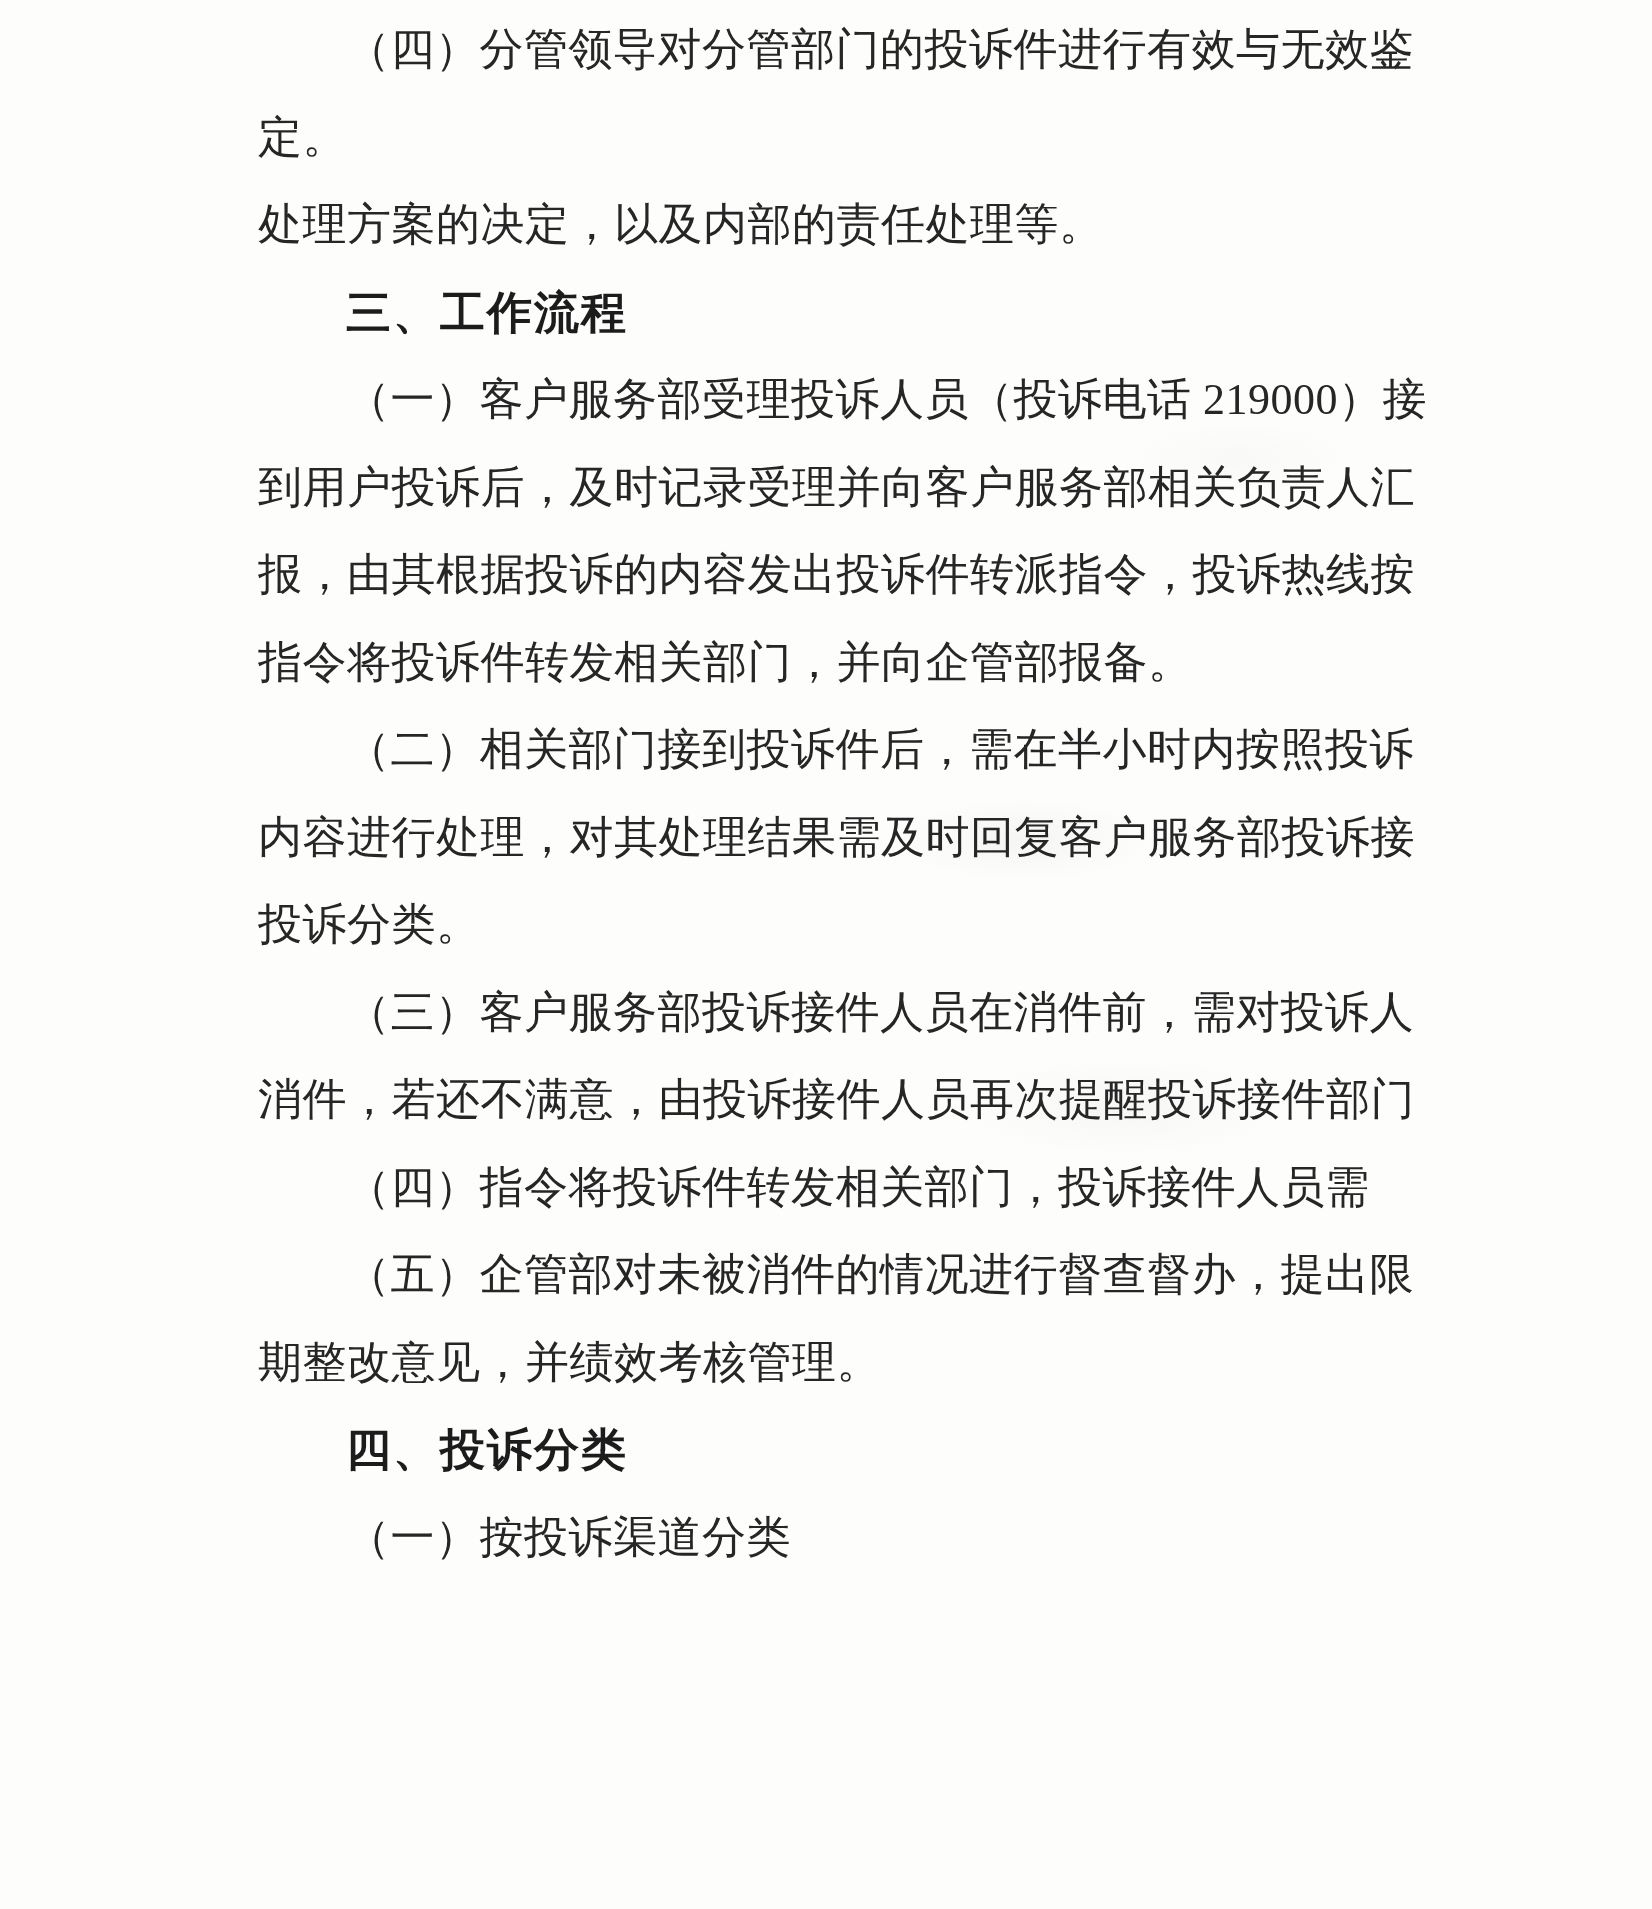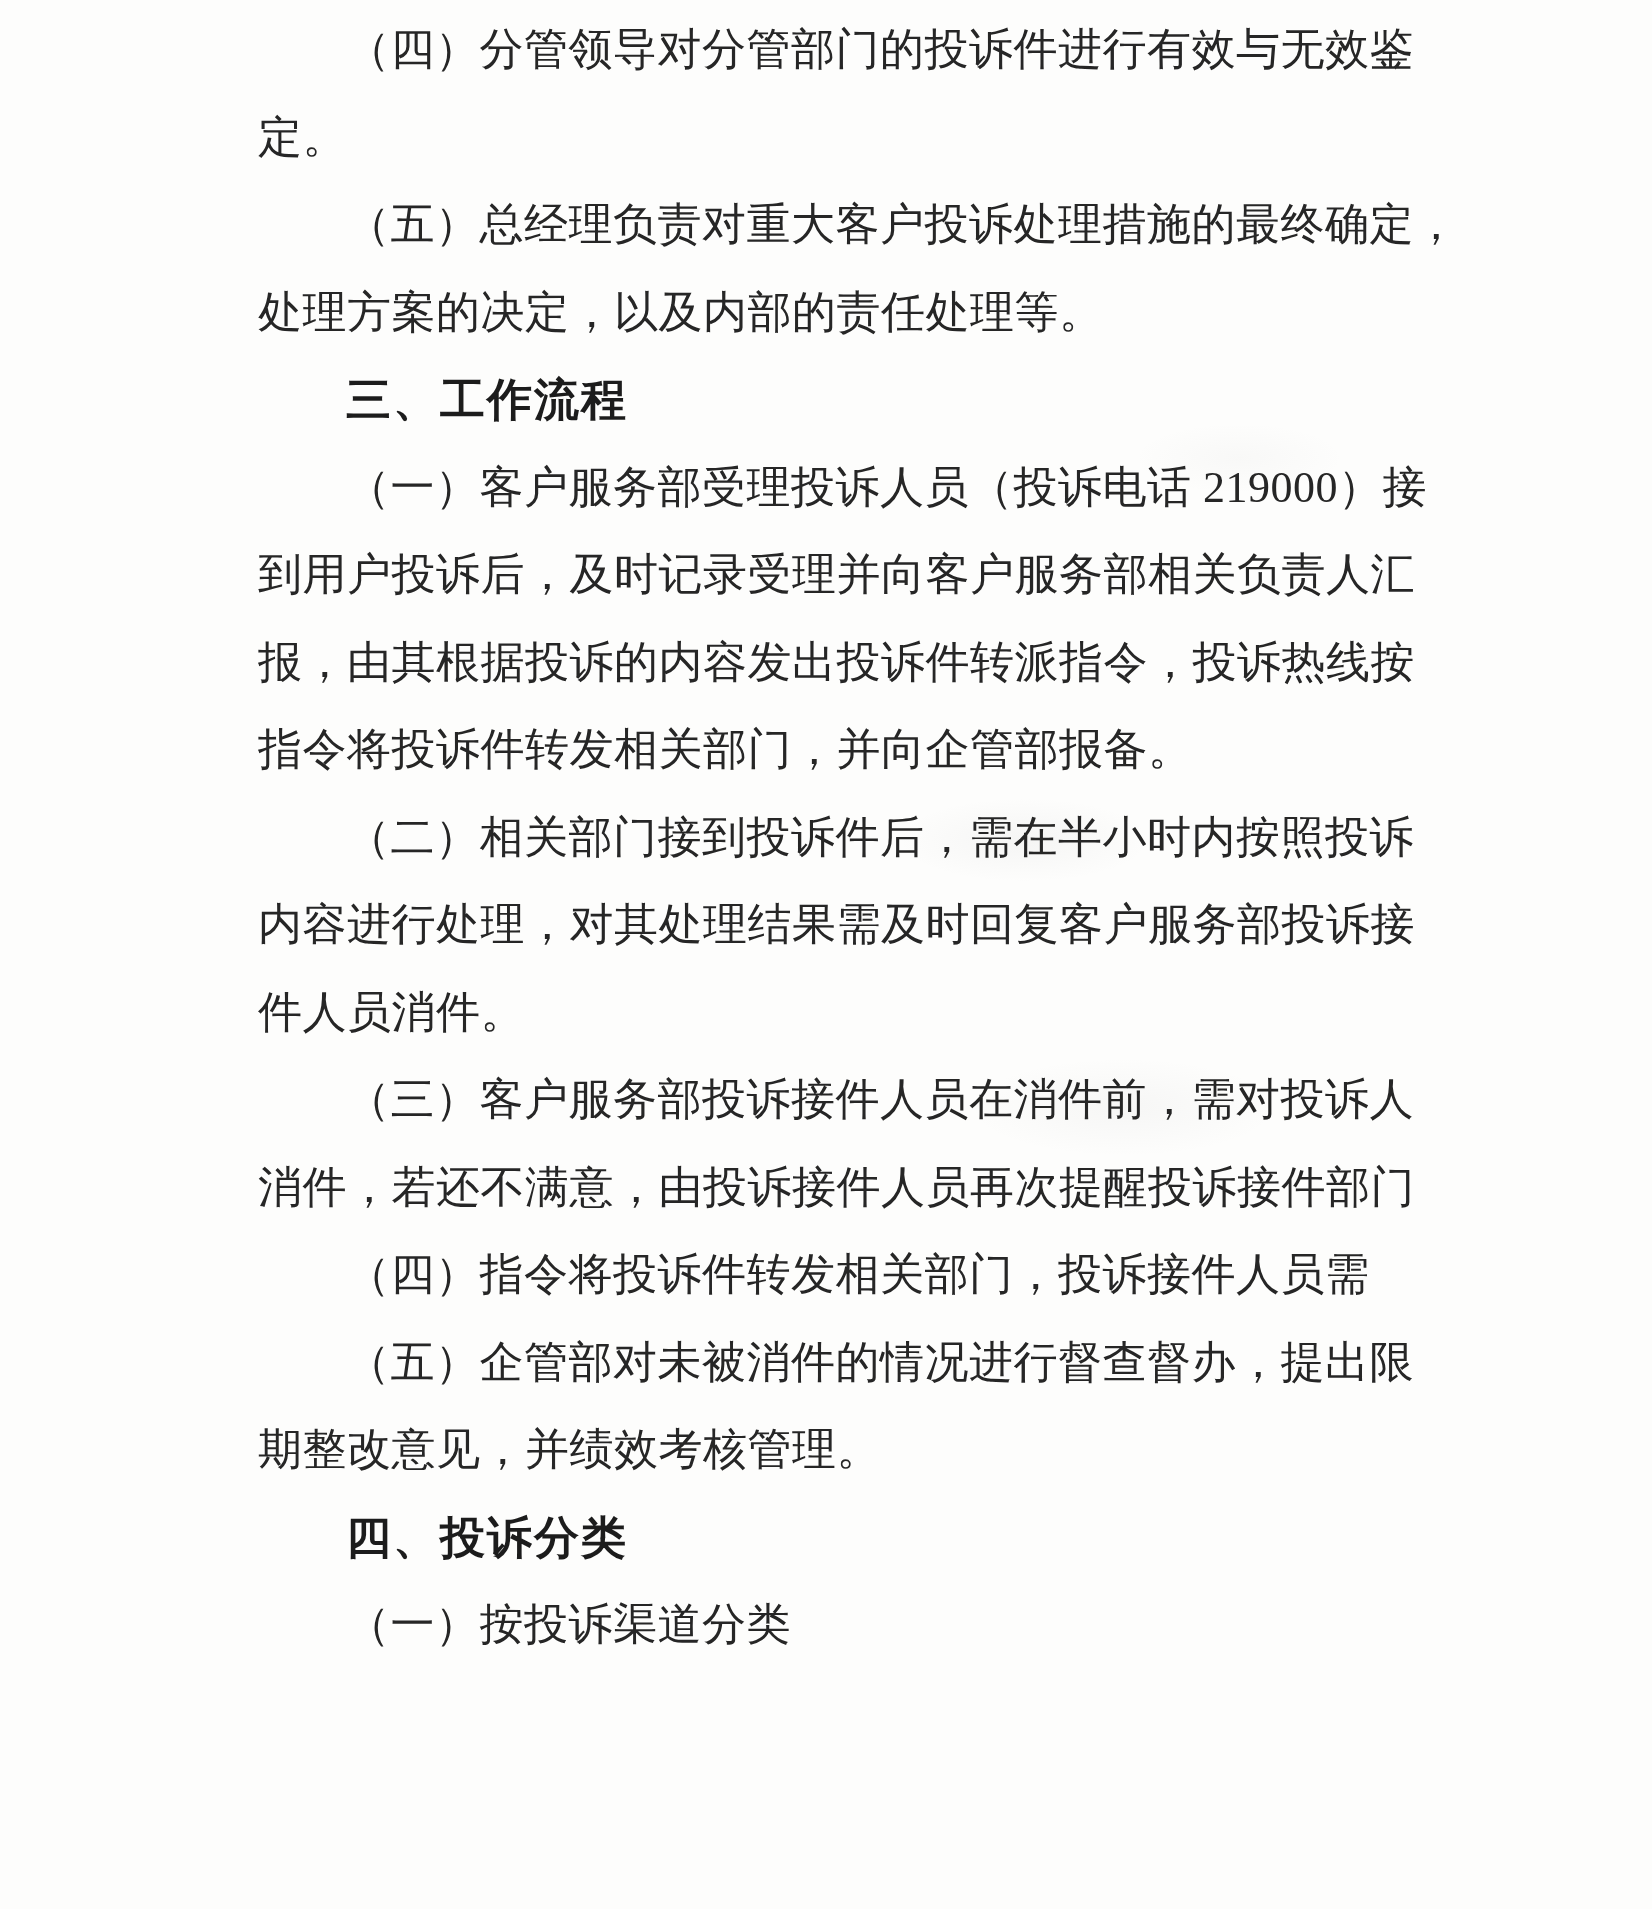--- a/index.html
+++ b/index.html
@@ -49,30 +49,29 @@
     letter-spacing: 2px;
   }
 </style>
 </head>
 <body>
 
 <div class="page">
   <div class="text-block">
     <div class="line indent">（四）分管领导对分管部门的投诉件进行有效与无效鉴</div>
     <div class="line">定。</div>
-    <div class="line indent">（五）总经理负责对重大客户投诉处理措施的最终确定，</div>
     <div class="line">处理方案的决定，以及内部的责任处理等。</div>
     <div class="line heading">三、工作流程</div>
     <div class="line indent">（一）客户服务部受理投诉人员（投诉电话 219000）接</div>
     <div class="line">到用户投诉后，及时记录受理并向客户服务部相关负责人汇</div>
     <div class="line">报，由其根据投诉的内容发出投诉件转派指令，投诉热线按</div>
     <div class="line">指令将投诉件转发相关部门，并向企管部报备。</div>
     <div class="line indent">（二）相关部门接到投诉件后，需在半小时内按照投诉</div>
     <div class="line">内容进行处理，对其处理结果需及时回复客户服务部投诉接</div>
-    <div class="line">件人员消件。</div>
+    <div class="line">投诉分类。</div>
     <div class="line indent">（三）客户服务部投诉接件人员在消件前，需对投诉人</div>
     <div class="line">消件，若还不满意，由投诉接件人员再次提醒投诉接件部门</div>
     <div class="line indent">（四）指令将投诉件转发相关部门，投诉接件人员需</div>
     <div class="line indent">（五）企管部对未被消件的情况进行督查督办，提出限</div>
     <div class="line">期整改意见，并绩效考核管理。</div>
     <div class="line heading">四、投诉分类</div>
     <div class="line indent">（一）按投诉渠道分类</div>
   </div>
 </div>
 

